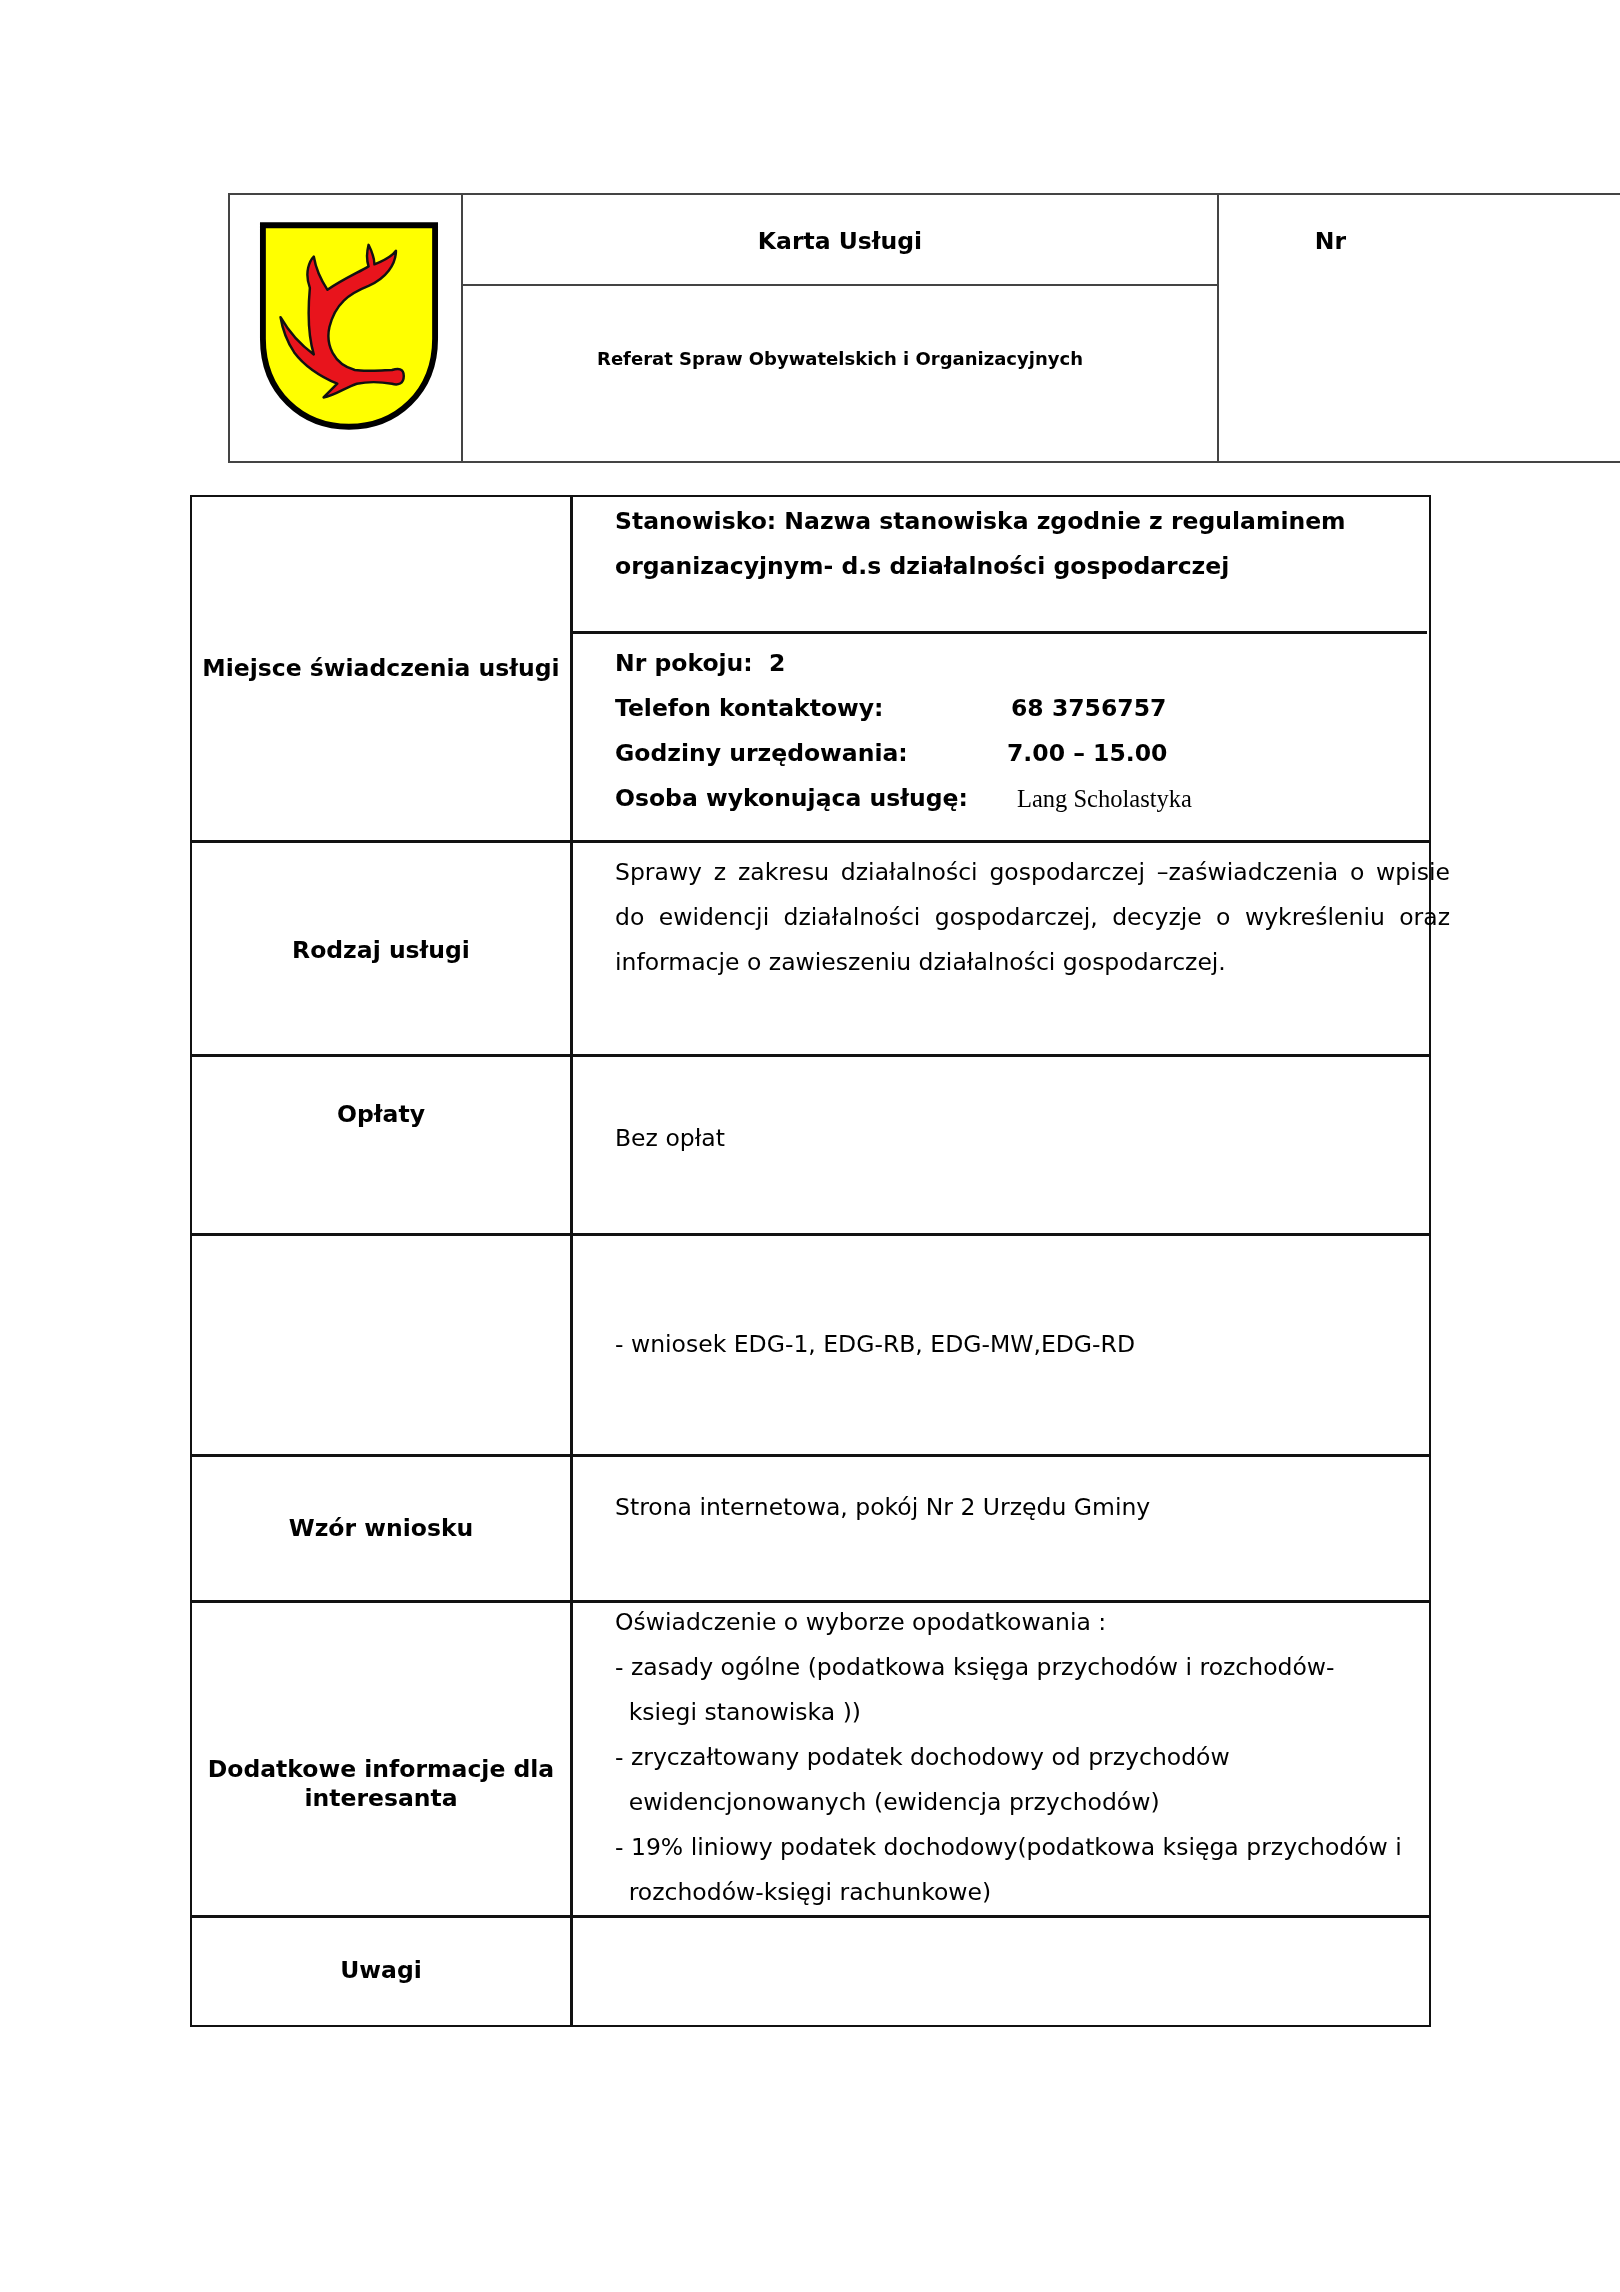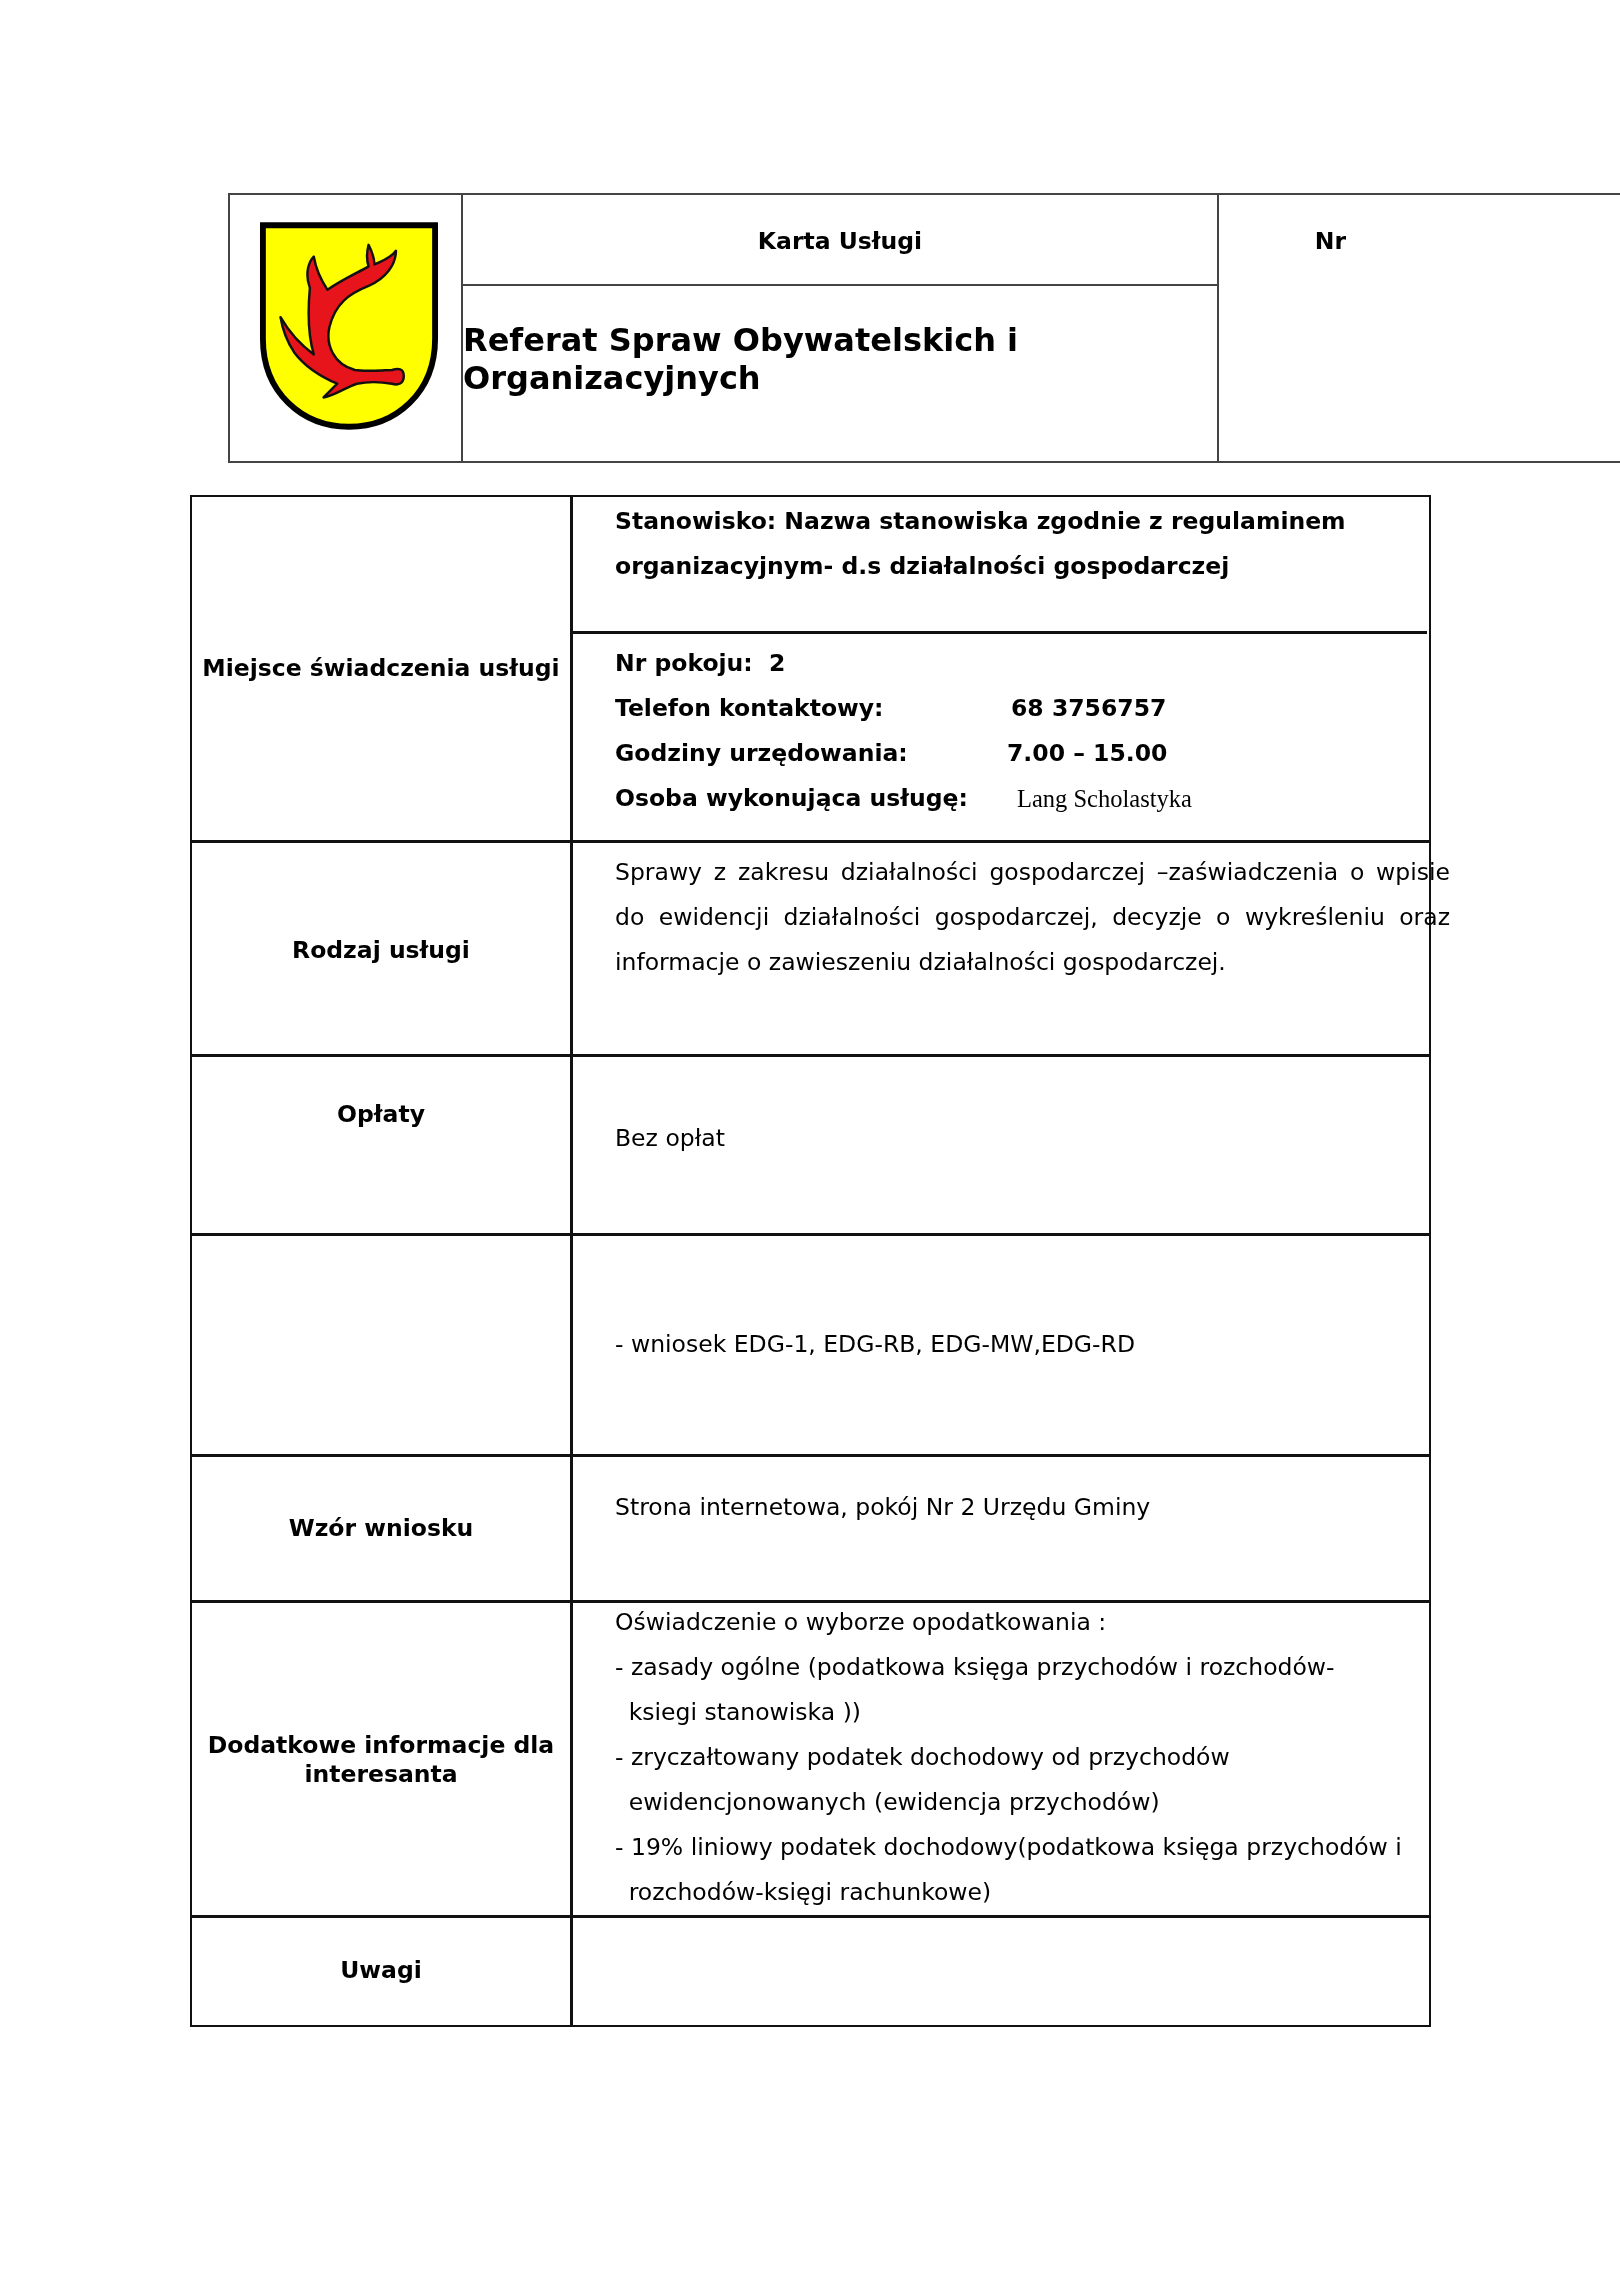--- a/index.html
+++ b/index.html
@@ -7,21 +7,21 @@
            font-family: "DejaVu Sans", sans-serif; color: #000; }
     .abs { position: absolute; box-sizing: border-box; }
     
     .hdr { left: 228px; top: 193px; width: 1428px; height: 270px; border: 2px solid #444; }
     .hdr-v1 { left: 231px; top: 0; width: 2px; height: 100%; background: #444; }
     .hdr-v2 { left: 987px; top: 0; width: 2px; height: 100%; background: #444; }
     .hdr-h { left: 231px; top: 89px; width: 758px; height: 2px; background: #444; }
     .hdr-title { left: 233px; top: 0; width: 754px; height: 89px; display: flex; align-items: center; justify-content: center;
                  font-weight: bold; font-size: 23.5px; padding-top: 3.9px; }
     .hdr-sub { left: 233px; top: 91px; width: 754px; height: 174px; display: flex; align-items: center; justify-content: center;
-               font-weight: bold; font-size: 32px; padding-bottom: 29px; }
+               font-weight: bold; font-size: 18px; padding-bottom: 29px; }
     .hdr-nr { left: 989px; top: 0; width: 223px; height: 89px; display: flex; align-items: center; justify-content: center;
               font-weight: bold; font-size: 23.5px; padding-top: 3.9px; }
     .logo { left: 29px; top: 25.5px; width: 180px; height: 211px; }
 
     
     .tbl { left: 190px; top: 495px; width: 1241px; height: 1532px; border: 2.9px solid #111; }
     .colv { left: 378px; top: 0; width: 2.9px; height: 100%; background: #111; }
     .rowh { left: 0; width: 100%; height: 2.9px; background: #111; }
     .subh { left: 381px; width: 854px; height: 2.9px; background: #111; }
     .lbl { left: 0; width: 378px; display: flex; align-items: center; justify-content: center; text-align: center;
@@ -90,21 +90,21 @@
   <div class="abs val" style="top:619px;">Bez opłat</div>
   <div class="abs rowh" style="top:736px;"></div>
 
   <div class="abs val" style="top:825px;">- wniosek EDG-1, EDG-RB, EDG-MW,EDG-RD</div>
   <div class="abs rowh" style="top:957px;"></div>
 
   <div class="abs lbl" style="top:960px; height:143px;">Wzór wniosku</div>
   <div class="abs val" style="top:988px;">Strona internetowa, pokój  Nr 2 Urzędu Gminy</div>
   <div class="abs rowh" style="top:1103px;"></div>
 
-  <div class="abs lbl" style="top:1106px; height:313px;">Dodatkowe informacje dla interesanta</div>
+  <div class="abs lbl" style="top:1130px; height:313px;">Dodatkowe informacje dla interesanta</div>
   <div class="abs val" style="top:1103px;">
     <div>Oświadczenie o wyborze opodatkowania :</div>
     <div>- zasady ogólne (podatkowa księga przychodów  i rozchodów-</div>
     <div class="indent">ksiegi stanowiska ))</div>
     <div>- zryczałtowany podatek dochodowy od przychodów</div>
     <div class="indent">ewidencjonowanych (ewidencja przychodów)</div>
     <div>- 19% liniowy podatek dochodowy(podatkowa księga przychodów i</div>
     <div class="indent">rozchodów-księgi rachunkowe)</div>
   </div>
   <div class="abs rowh" style="top:1418px;"></div>

